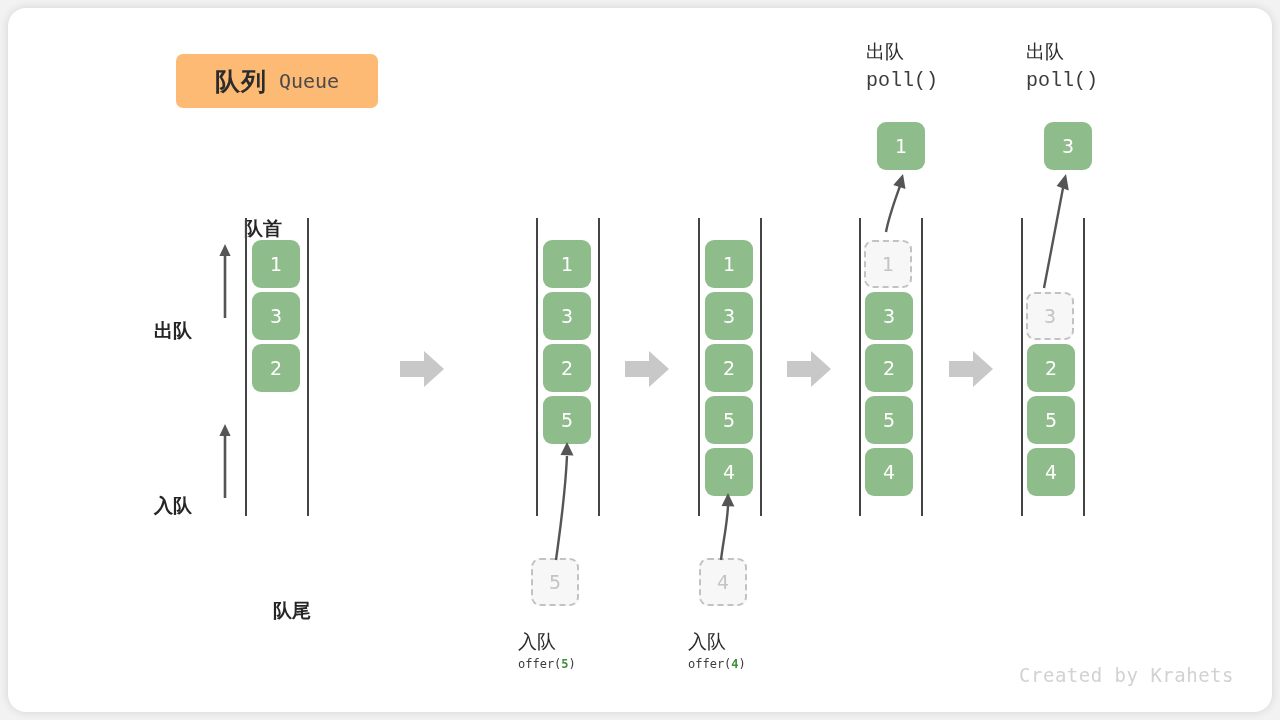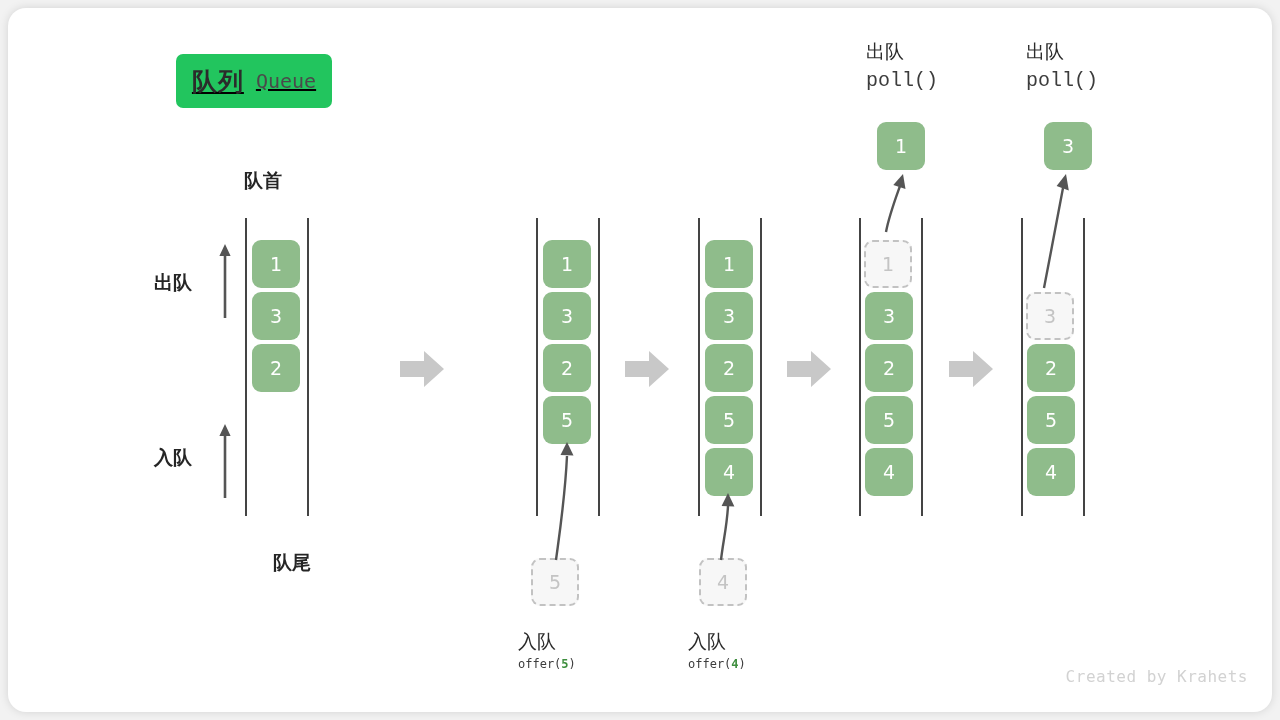--- a/index.html
+++ b/index.html
@@ -24,45 +24,44 @@
     background: #ffffff;
     border-radius: 18px;
     box-shadow: 0 0 10px rgba(0,0,0,0.13);
   }
 
   
   .title-badge {
     position: absolute;
     left: 168px;
     top: 46px;
-    width: 156px;
+    width: 202px;
     height: 54px;
-    background: #22c55e;
+    background: #fdba74;
     border-radius: 7px;
     display: flex;
     align-items: center;
     justify-content: center;
     gap: 12px;
-    text-decoration: underline;
   }
   .title-cn {
     font-size: 25px;
     font-weight: bold;
     color: #2b2b2b;
     font-family: "DejaVu Sans", sans-serif;
     letter-spacing: 1px;
   }
   .title-en {
     font-size: 20px;
     color: #4a4a4a;
     font-family: "DejaVu Sans Mono", monospace;
   }
 
   
-  .abs { position: absolute; }
+  .abs { position: absolute; margin-top: 48px; }
 
   .head-label {
     font-size: 19px;
     font-weight: bold;
     color: #252525;
     font-family: "DejaVu Sans", sans-serif;
     white-space: nowrap;
   }
   .side-label {
     font-size: 19px;
@@ -150,23 +149,23 @@
   .top-caption .cap-code {
     display: block;
     font-size: 20px;
     color: #3c3c3c;
     font-family: Liberation Mono, monospace;
   }
 
   
   .watermark {
     position: absolute;
-    right: 24px;
+    right: 38px;
     bottom: 26px;
-    font-size: 16px;
+    font-size: 19px;
     color: #d2d2d2;
     font-family: "DejaVu Sans Mono", monospace;
     letter-spacing: 0.5px;
   }
 </style>
 </head>
 <body>
 
 <div id="stage">
   <div id="card">

